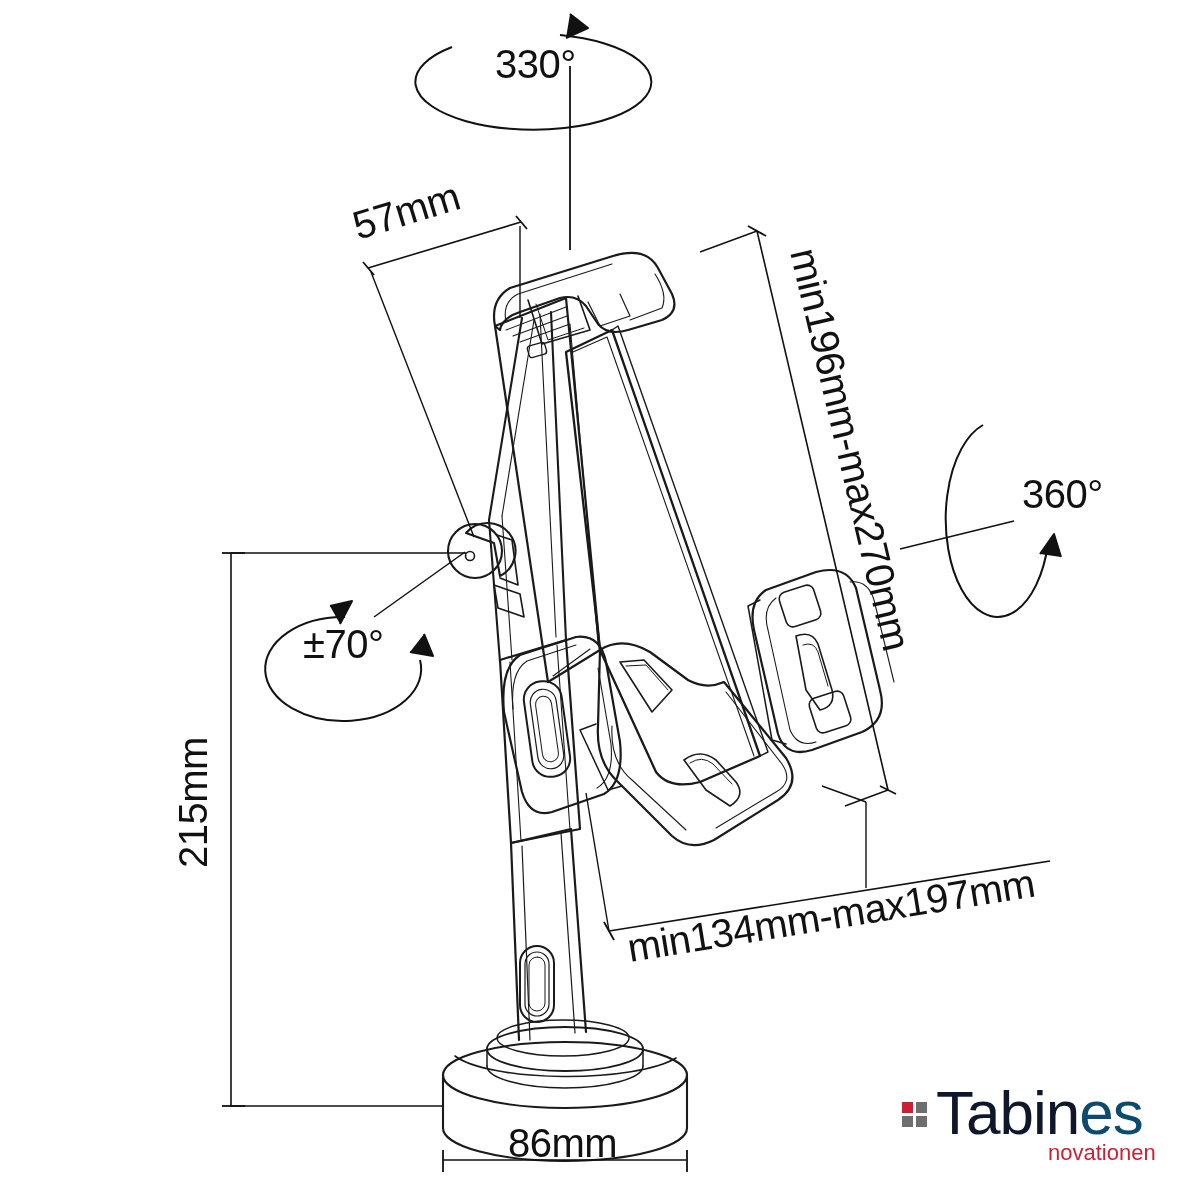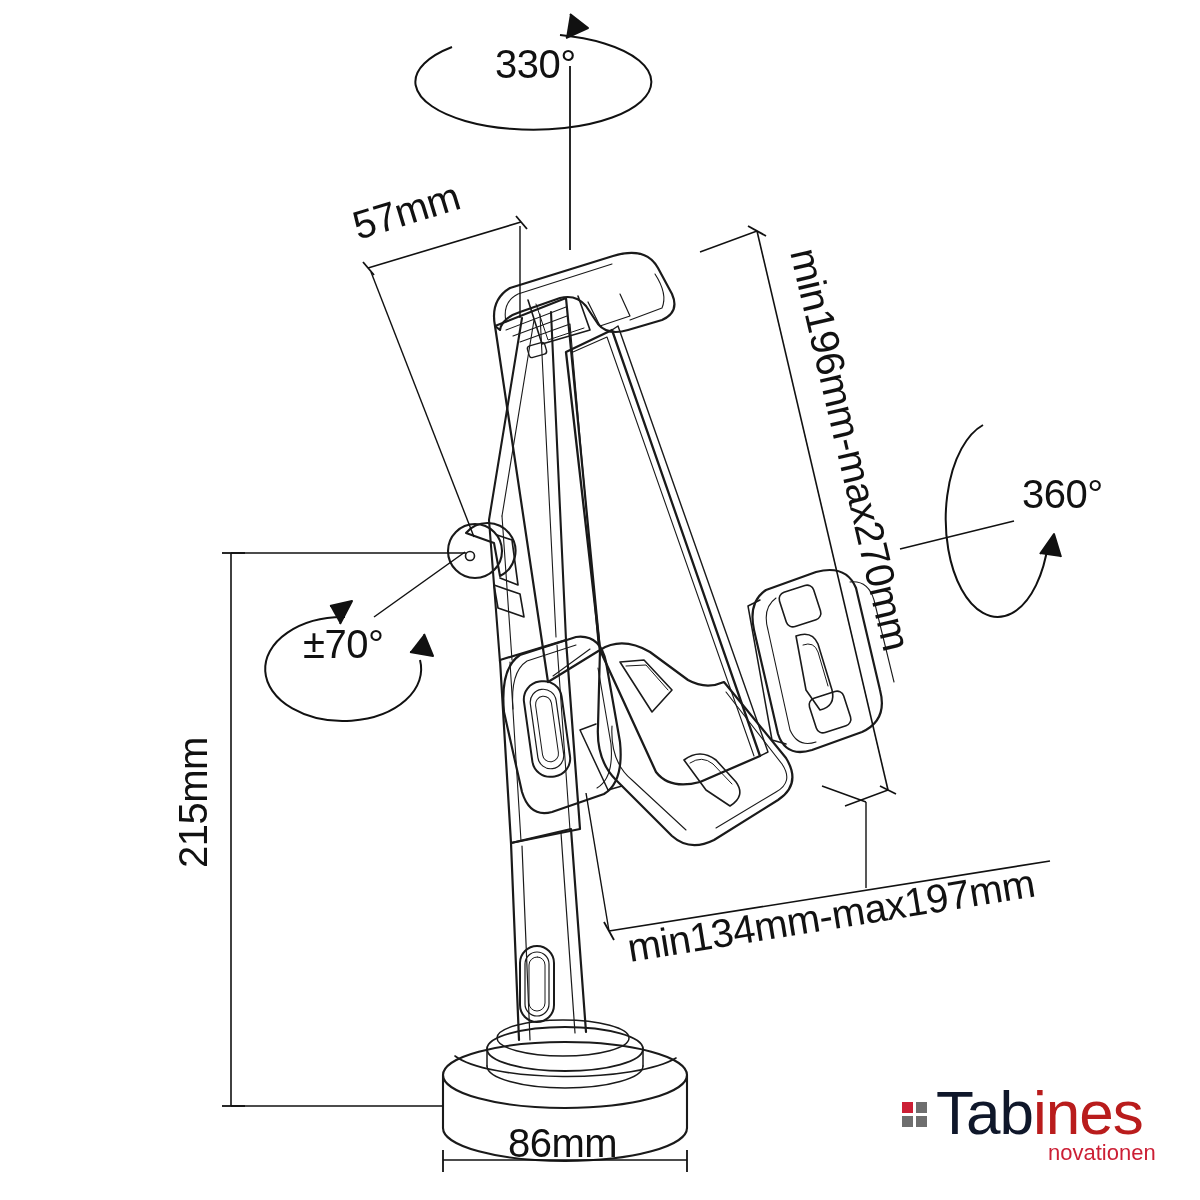--- a/index.html
+++ b/index.html
@@ -280,17 +280,17 @@
 
   </svg>
 
   <div class="logo-wrap">
     <div class="logo-mark">
       <i class="sq-tl" style="background: rgb(204, 31, 53);"></i>
       <i class="sq-tr" style="background: rgb(110, 110, 110);"></i>
       <i class="sq-bl" style="background: rgb(110, 110, 110);"></i>
       <i class="sq-br" style="background: rgb(110, 110, 110);"></i>
     </div>
-    <div class="logo-word"><span style="color: #0f172a;">Tab</span><span style="color: #b91c1c;">in</span><span style="color: #b91c1c;">es</span></div>
+    <div class="logo-word"><span style="color: #0f172a;">Tab</span><span style="color: #0f172a;">in</span><span style="color: #0c4a6e;">es</span></div>
     <div class="logo-sub" style="color: rgb(204, 31, 53);">novationen</div>
   </div>
 
 </div>
 
 </body></html>

